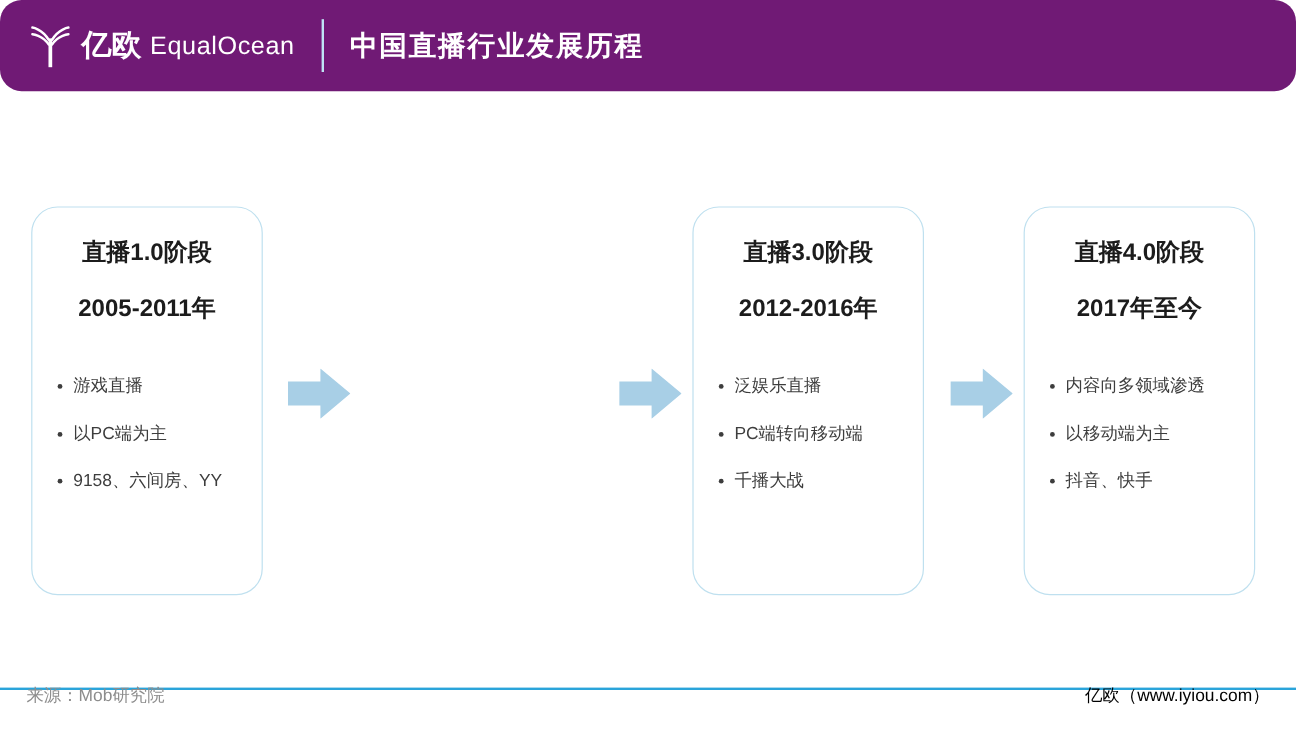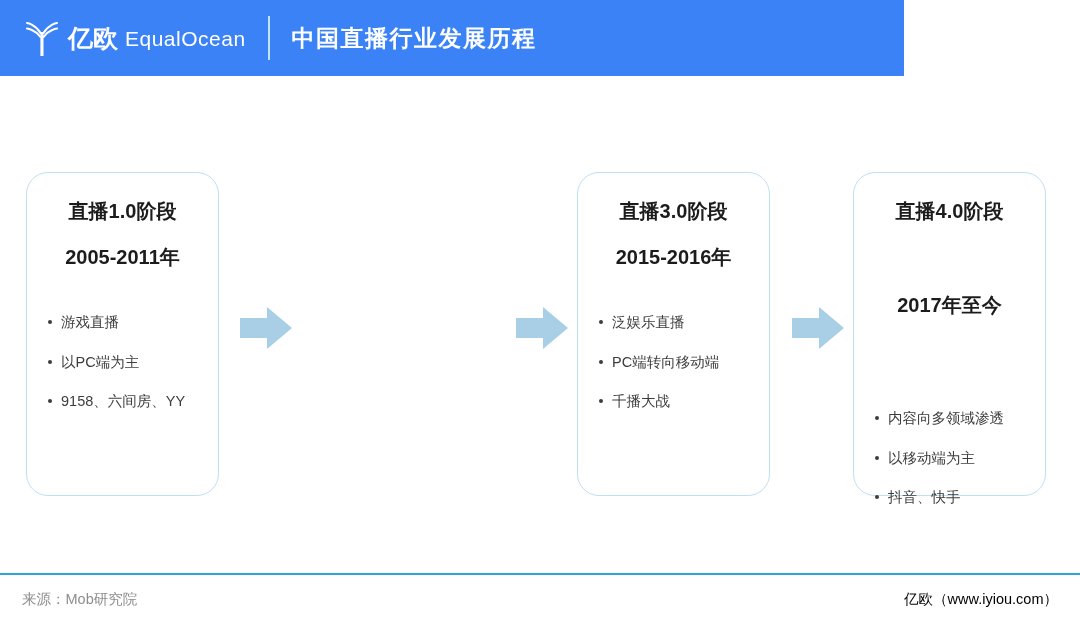--- a/index.html
+++ b/index.html
@@ -12,25 +12,26 @@
     height: 630px;
     font-family: "Liberation Sans", "DejaVu Sans", sans-serif;
     overflow: hidden;
     position: relative;
   }
 
   
   .header {
     position: absolute;
     left: 0; top: 0;
-    width: 904px;
+    width: 1080px;
     height: 76px;
-    background: #3b82f6;
-    display: flex;
-    align-items: center;
+    background: #701a75;
+    display: flex;
+    align-items: center;
+    border-radius: 18px;
   }
   .brand {
     display: flex;
     align-items: center;
     margin-left: 22px;
     height: 100%;
   }
   .logo-mark {
     width: 40px;
     height: 44px;
@@ -84,21 +85,21 @@
     border-radius: 22px;
     background: #ffffff;
     box-sizing: border-box;
     display: flex;
     flex-direction: column;
     align-items: center;
   }
   .card-c1 { left: 26px; }
   .card-c2 { left: 301px; }
   .card-c3 { left: 577px; }
-  .card-c4 { left: 853px; gap: 48px; }
+  .card-c4 { left: 853px; }
 
   .card-title {
     font-size: 20px;
     font-weight: 700;
     color: #1c1c1c;
     margin-top: 28px;
     line-height: 1;
     white-space: nowrap;
   }
   .card-years {
@@ -155,21 +156,21 @@
     position: absolute;
     left: 0;
     top: 573px;
     width: 1080px;
     height: 2px;
     background: #2aa4da;
   }
   .footer {
     position: absolute;
     left: 0;
-    top: 572px;
+    top: 552px;
     width: 1080px;
     height: 55px;
     display: flex;
     align-items: center;
     justify-content: space-between;
     box-sizing: border-box;
     padding: 0 22px;
   }
   .footer-source {
     font-size: 14.5px;
@@ -223,21 +224,21 @@
 
 
   <div class="arrow arrow-a2">
     <svg width="52" height="42" viewBox="0 0 52 42" xmlns="http://www.w3.org/2000/svg">
       <polygon points="0,11 27,11 27,0 52,21 27,42 27,31 0,31" fill="#A8CFE6"></polygon>
     </svg>
   </div>
 
   <div class="card card-c3">
     <div class="card-title">直播3.0阶段</div>
-    <div class="card-years">2015-2016年</div>
+    <div class="card-years">2012-2016年</div>
     <ul class="bullets">
       <li>泛娱乐直播</li>
       <li>PC端转向移动端</li>
       <li>千播大战</li>
     </ul>
   </div>
 
   <div class="arrow arrow-a3">
     <svg width="52" height="42" viewBox="0 0 52 42" xmlns="http://www.w3.org/2000/svg">
       <polygon points="0,11 27,11 27,0 52,21 27,42 27,31 0,31" fill="#A8CFE6"></polygon>

